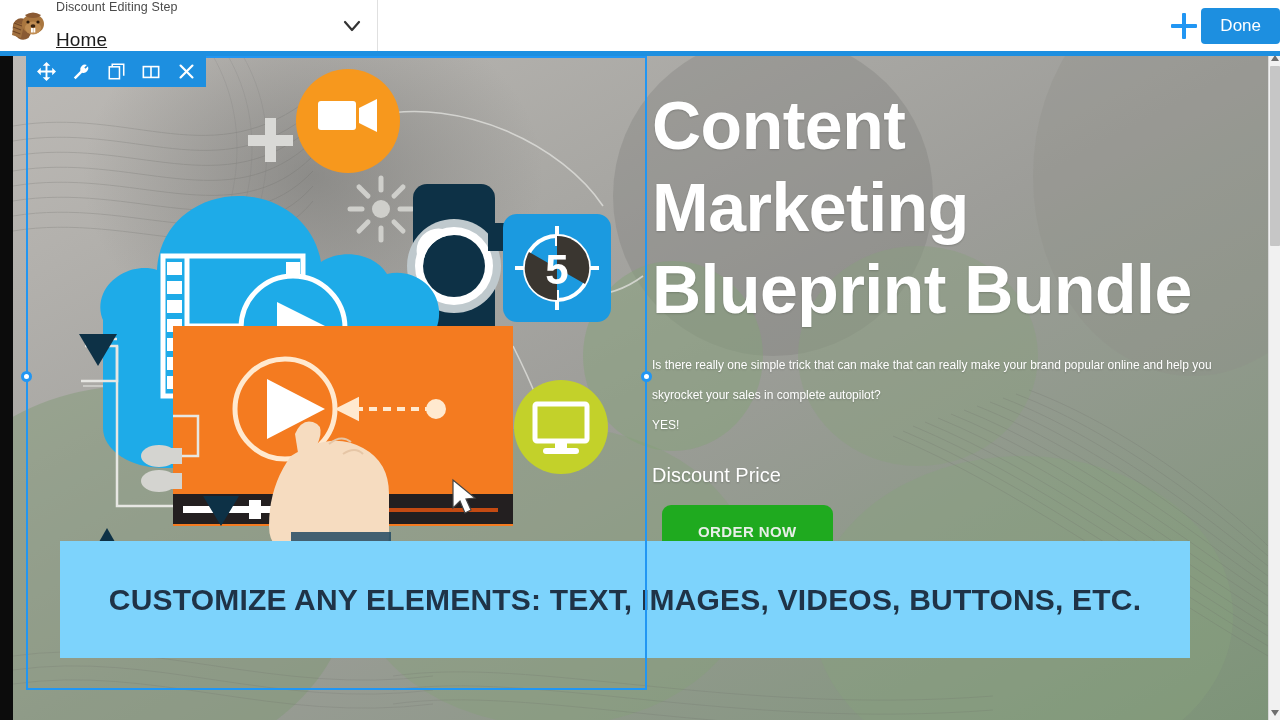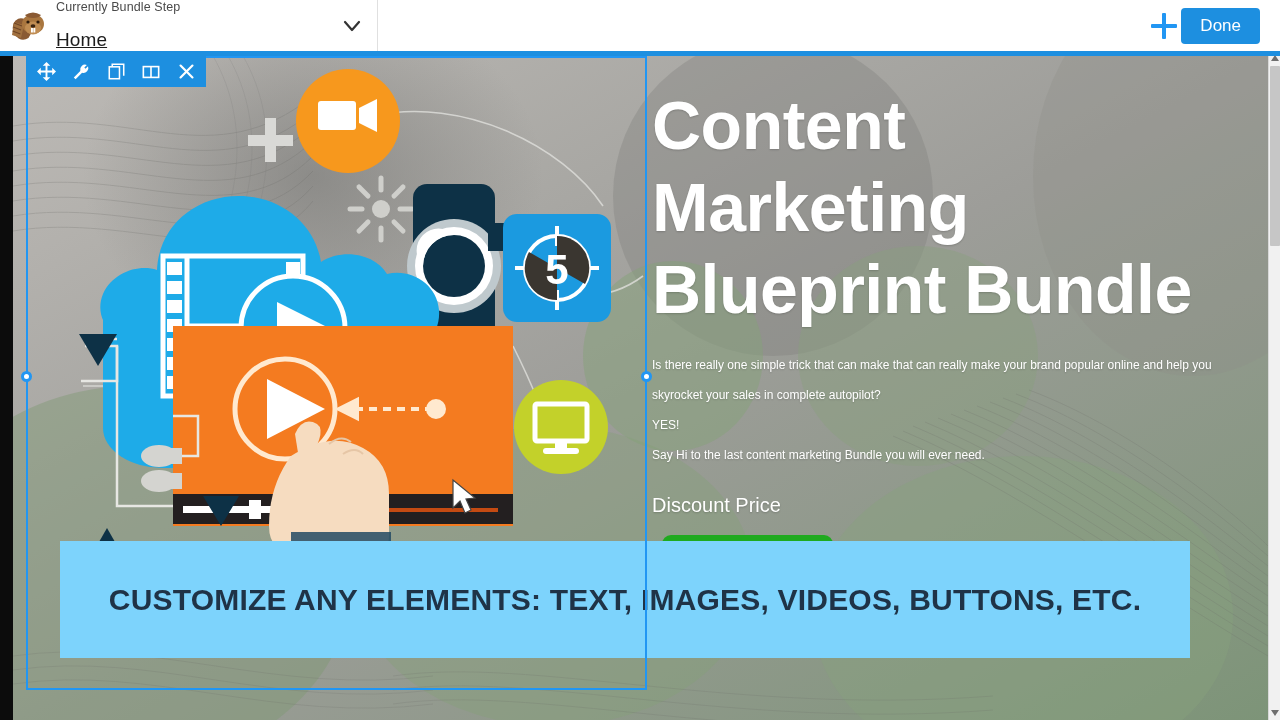--- a/index.html
+++ b/index.html
@@ -41,21 +41,21 @@
     margin-top: 16px; letter-spacing: .1px; text-decoration: underline;
   }
   .chevron-down {
     position: absolute; right: 14px; top: 50%;
     transform: translateY(-50%);
     width: 22px; height: 22px;
     cursor: pointer;
   }
   .topbar-right {
     margin-left: auto; display: flex; align-items: center;
-    gap: 2px; padding-right: 20px;
+    gap: 2px; 
   }
   .plus-btn {
     width: 30px; height: 30px; position: relative; cursor: pointer;
   }
   .plus-btn::before, .plus-btn::after {
     content:''; position:absolute; background:#2196f3; border-radius:1px;
   }
   .plus-btn::before { left: 13px; top: 2px; width: 4px; height: 26px; }
   .plus-btn::after  { top: 13px; left: 2px; height: 4px; width: 26px; }
   .done-btn {
@@ -200,21 +200,21 @@
           <ellipse cx="25" cy="23" rx="8" ry="6.5" fill="#c08d53"></ellipse>
           <path d="M17 10 q8 -5 16 0 q-2 3 -8 3 q-6 0 -8 -3Z" fill="#8a5a33"></path>
           <circle cx="20" cy="17" r="1.6" fill="#2b1a0c"></circle>
           <circle cx="30" cy="17" r="1.6" fill="#2b1a0c"></circle>
           <ellipse cx="25" cy="21" rx="2.4" ry="1.7" fill="#3a2412"></ellipse>
           <rect x="23" y="23" width="1.9" height="4.5" fill="#fff"></rect>
           <rect x="25.4" y="23" width="1.9" height="4.5" fill="#fff"></rect>
         </svg>
       </div>
       <div class="step-text">
-        <span class="step-label">Currently Bundle Step</span>
+        <span class="step-label">Discount Editing Step</span>
         <span class="step-name">Home</span>
       </div>
       <span class="chevron-down">
         <svg width="22" height="22" viewBox="0 0 22 22">
           <path d="M4 7 L11 15 L18 7" stroke="#333" stroke-width="2.2" fill="none" stroke-linecap="round" stroke-linejoin="round"></path>
         </svg>
       </span>
     </div>
 
     <div class="topbar-right">
@@ -422,21 +422,20 @@
         <rect x="125" y="392" width="14" height="16" fill="#d4d4d0"></rect>
         <rect x="125" y="417" width="14" height="16" fill="#d4d4d0"></rect>
       </g>
     </svg>
 
     <div class="copy">
       <div class="headline">Content Marketing Blueprint Bundle</div>
       <div class="subcopy">
         <span>Is there really one simple trick that can make that can really make your brand popular online and help you skyrocket your sales in complete autopilot?</span><br>
         <span>YES!</span><br>
-        <span>Say Hi to the last content marketing Bundle you will ever need.</span>
       </div>
       <div class="discount">Discount Price</div>
       <button class="order-btn">ORDER NOW</button>
     </div>
   </div>
 
   <div class="callout">
     <div class="callout-text">CUSTOMIZE ANY ELEMENTS: TEXT, IMAGES, VIDEOS, BUTTONS, ETC.</div>
   </div>
 

